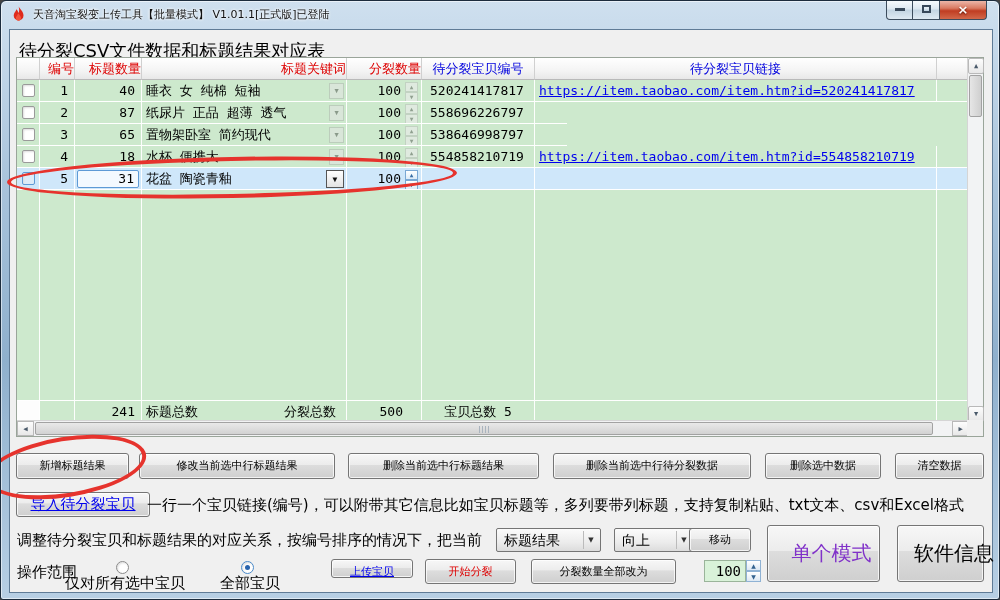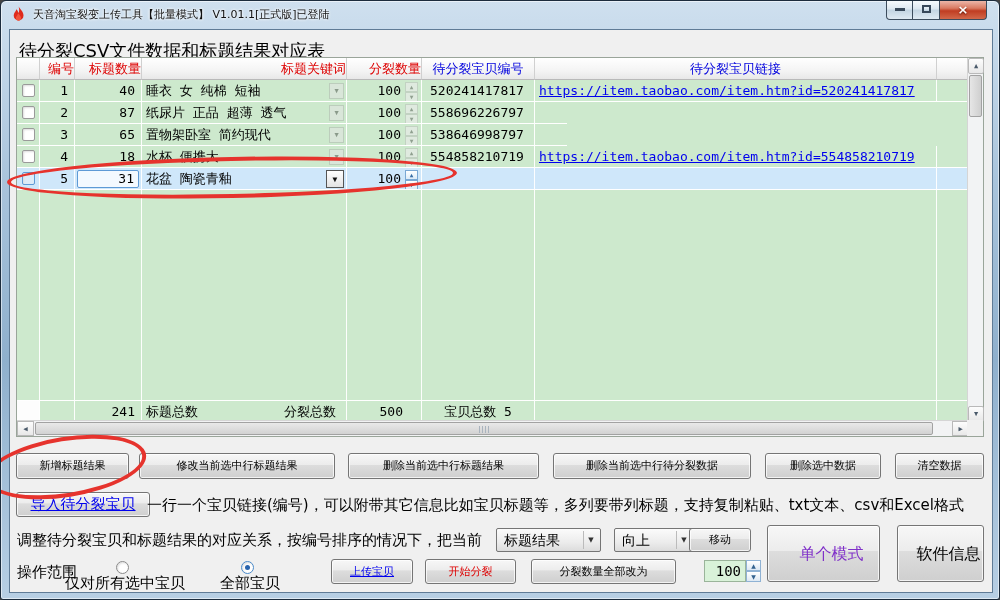--- a/index.html
+++ b/index.html
@@ -90,21 +90,21 @@
   .hthumb{position:absolute;left:18px;top:1px;width:898px;height:13px;
     background:linear-gradient(#e9e9e9,#d2d2d2);border:1px solid #a2a2a2;border-radius:2px;cursor:grab;}
   .hthumb:after{content:"";position:absolute;left:50%;top:3px;margin-left:-5px;width:10px;height:7px;
     background:repeating-linear-gradient(90deg,#aab4be 0 1px,transparent 1px 3px);}
   .corner{position:absolute;right:0;bottom:0;width:16px;height:16px;background:#f0f0f0;}
   
   .btn{position:absolute;height:26px;border:1px solid #757575;border-radius:3px;
     background:linear-gradient(#f7f7f7,#ececec 45%,#dddddd 46%,#cfcfcf);
     box-shadow:inset 0 0 0 1px rgba(255,255,255,.75);
     font-size:11px;color:#000;text-align:center;line-height:24px;cursor:pointer;white-space:nowrap;}
-  .btn.tall{height:57px;line-height:55px;font-size:16px;padding-left:16px;}
+  .btn.tall{height:57px;line-height:55px;font-size:20px;padding-left:16px;}
   .purple{color:#8031c9;}
   .bluelink{color:#0000ee;text-decoration:underline;}
   .redtext{color:#dd0000;}
   .hint{position:absolute;font-size:15px;color:#000;white-space:nowrap;}
   .combo{position:absolute;height:24px;border:1px solid #757575;border-radius:2px;
     background:linear-gradient(#fbfbfb,#ececec 60%,#dcdcdc);font-size:14px;line-height:22px;
     padding-left:7px;cursor:pointer;}
   .combo .carr{position:absolute;right:2px;top:2px;bottom:2px;width:15px;font-size:7px;
     text-align:center;line-height:18px;color:#333;border-left:1px solid #bbb;}
   
@@ -333,21 +333,21 @@
 
   <div class="flabel" style="left:16px;top:562px;">操作范围</div>
   <div class="radio" style="left:64px;top:560px;">
     <span class="rc"></span>
     <span class="rl">仅对所有选中宝贝</span>
   </div>
   <div class="radio on" style="left:219px;top:560px;">
     <span class="rc"></span>
     <span class="rl">全部宝贝</span>
   </div>
-  <div class="btn bluelink" style="left:330px;top:558px;width:82px;height:25px;line-height:23px;">上传宝贝</div>
+  <div class="btn bluelink" style="left:330px;top:558px;width:82px;height:19px;line-height:23px;">上传宝贝</div>
   <div class="btn redtext" style="left:424px;top:558px;width:91px;height:25px;line-height:23px;">开始分裂</div>
   <div class="btn" style="left:530px;top:558px;width:145px;height:25px;line-height:23px;">分裂数量全部改为</div>
   <span class="numbox" style="left:703px;top:559px;">100</span>
   <span class="spin2" style="left:745px;top:559px;">
       <i>▲</i>
       <i>▼</i>
     </span>
 
   <div class="ellipse e1"></div>
   <div class="ellipse e2"></div>

